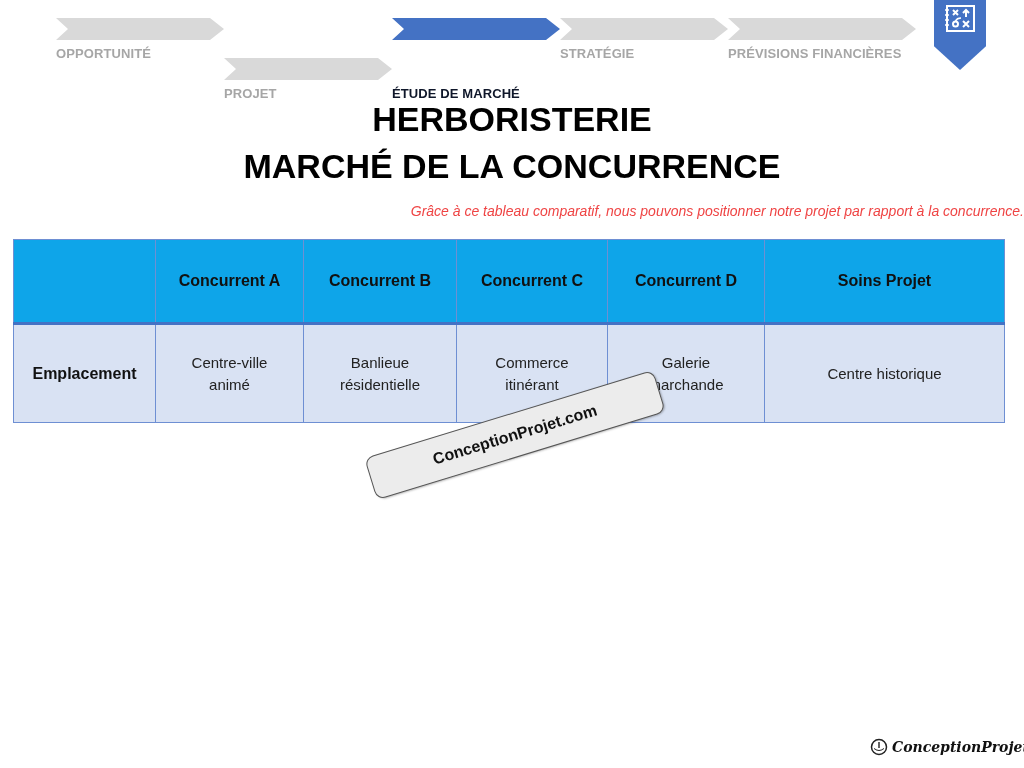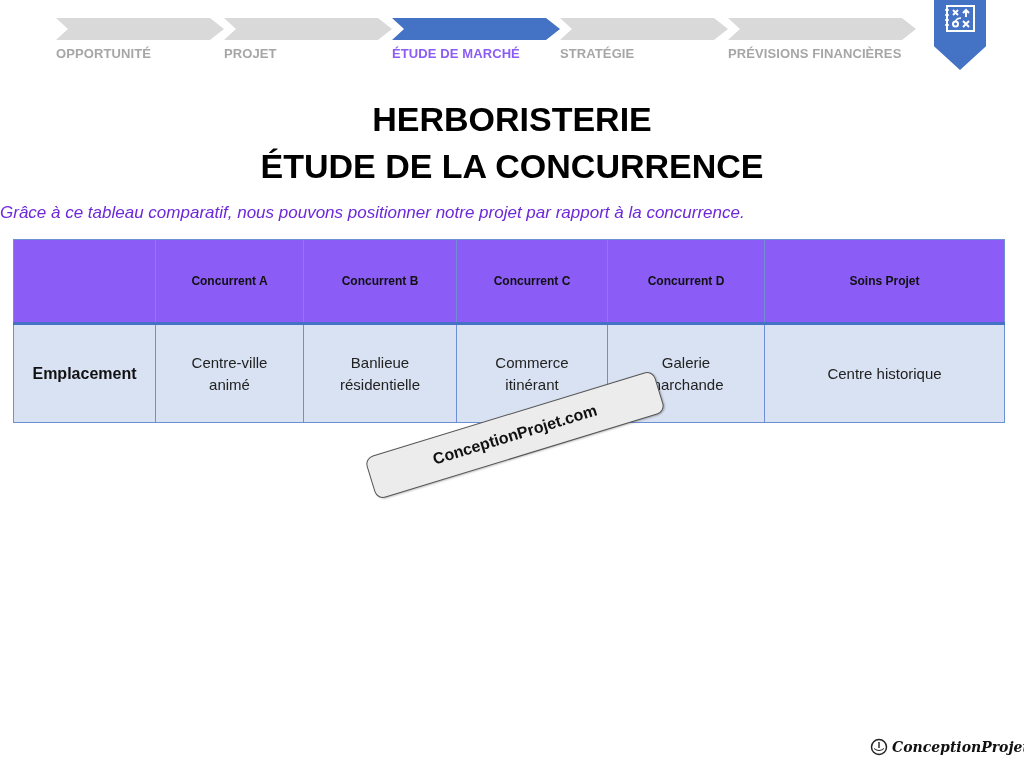--- a/index.html
+++ b/index.html
@@ -7,36 +7,36 @@
       font-family: "Liberation Sans", "DejaVu Sans", sans-serif; color: #111; }
 
     
     .steps { position: absolute; left: 56px; top: 18px; width: 860px; height: 50px; }
     .step { position: absolute; top: 0; height: 50px; }
     .step .arrow { position: absolute; top: 0; left: 0; height: 22px; width: 100%; background: #d9d9d9;
       clip-path: polygon(0 0, calc(100% - 14px) 0, 100% 50%, calc(100% - 14px) 100%, 0 100%, 12px 50%); }
     .step.active .arrow { background: #4472c4; }
     .step .label { position: absolute; top: 28px; left: 0; right: 0; 
       font-size: 13px; font-weight: bold; color: #a6a6a6; letter-spacing: 0.1px; }
-    .step.active .label { color: #8b5cf6; }
+    .step.active .label { color: #0f172a; margin-top: 40px; }
 
     .badge { position: absolute; left: 934px; top: 0; width: 52px; height: 70px; background: #4472c4;
       clip-path: polygon(0 0, 100% 0, 100% 66%, 50% 100%, 0 66%); }
     .badge svg { position: absolute; left: 10px; top: 4px; }
 
     .title { position: absolute; left: 0; right: 0; text-align: center; color: #000000; font-weight: bold; }
     .title1 { top: 100px; font-size: 34px; }
     .title2 { top: 147px; font-size: 34px; }
-    .subtitle { position: absolute; top: 203px; left: 0; right: 0; text-align: left; font-size: 17px;
-      font-style: italic; color: #6d28d9; }
+    .subtitle { position: absolute; top: 203px; left: 0; right: 0; text-align: right; font-size: 14px;
+      font-style: italic; color: #ef4444; }
 
     table.grid { position: absolute; left: 13px; top: 239px; width: 991px; border-collapse: collapse; table-layout: fixed; }
     table.grid td, table.grid th { border: 1.5px solid #6e8fd3; text-align: center; vertical-align: middle;
       font-size: 15px; color: #222; padding: 0 6px; line-height: 22px; }
-    table.grid th { font-weight: bold; font-size: 12px; color: #111; background: #8b5cf6; height: 82px; }
+    table.grid th { font-weight: bold; font-size: 16px; color: #111; background: #0ea5e9; height: 82px; }
     table.grid tr.shade td { background: #d9e2f3; }
     table.grid td.rowhead { font-weight: bold; font-size: 16px; color: #111; }
     tr.r1 td { height: 97px; border-top: 3px solid #4472c4; }
     tr.r2 td { height: 100px; border-top: 2.5px solid #4472c4; }
     tr.r3 td { height: 86px; }
     tr.r4 td { height: 113px; }
 
     .watermark { position: absolute; left: 364px; top: 413px; width: 300px; height: 42px; background: #ececec;
       border: 1.5px solid #555; border-radius: 9px; transform: rotate(-17deg); transform-origin: center;
       display: flex; align-items: center; justify-content: center; font-size: 16px; font-weight: bold; color: #111;
@@ -46,21 +46,21 @@
     .footer-logo .name { font-family: "DejaVu Serif", serif; font-style: italic; font-weight: bold; font-size: 14px; color: #111; }
   </style>
 </head>
 <body>
 
 <div class="steps">
   <div class="step" style="left:0;width:168px;">
     <div class="arrow"></div>
     <div class="label">OPPORTUNITÉ</div>
   </div>
-  <div class="step" style="left:168px;width:168px;">
+  <div class="step" style="left:168px;width:168px;margin-top:40px;">
     <div class="arrow"></div>
     <div class="label">PROJET</div>
   </div>
   <div class="step active" style="left:336px;width:168px;">
     <div class="arrow"></div>
     <div class="label">ÉTUDE DE MARCHÉ</div>
   </div>
   <div class="step" style="left:504px;width:168px;">
     <div class="arrow"></div>
     <div class="label">STRATÉGIE</div>
@@ -80,21 +80,21 @@
     <line x1="1" y1="21" x2="5" y2="21" stroke="#fff" stroke-width="1.5"></line>
     <path d="M9 6 L14 11 M14 6 L9 11" stroke="#fff" stroke-width="2"></path>
     <path d="M22 13 L22 6 M19 9 L22 6 L25 9" stroke="#fff" stroke-width="2" fill="none"></path>
     <circle cx="11.5" cy="20" r="2.5" fill="none" stroke="#fff" stroke-width="2"></circle>
     <path d="M11.5 17 Q13 14 17 14" stroke="#fff" stroke-width="1.5" fill="none"></path>
     <path d="M19 17 L25 23 M25 17 L19 23" stroke="#fff" stroke-width="2"></path>
   </svg>
 </div>
 
 <div class="title title1">HERBORISTERIE</div>
-<div class="title title2">ÉTUDE DE LA CONCURRENCE</div>
+<div class="title title2">MARCHÉ DE LA CONCURRENCE</div>
 <div class="subtitle">Grâce à ce tableau comparatif, nous pouvons positionner notre projet par rapport à la concurrence.</div>
 
 <table class="grid">
   <colgroup>
     <col style="width:142px">
       <col style="width:148px">
       <col style="width:153px">
       <col style="width:151px">
       <col style="width:157px">
       <col style="width:240px">

